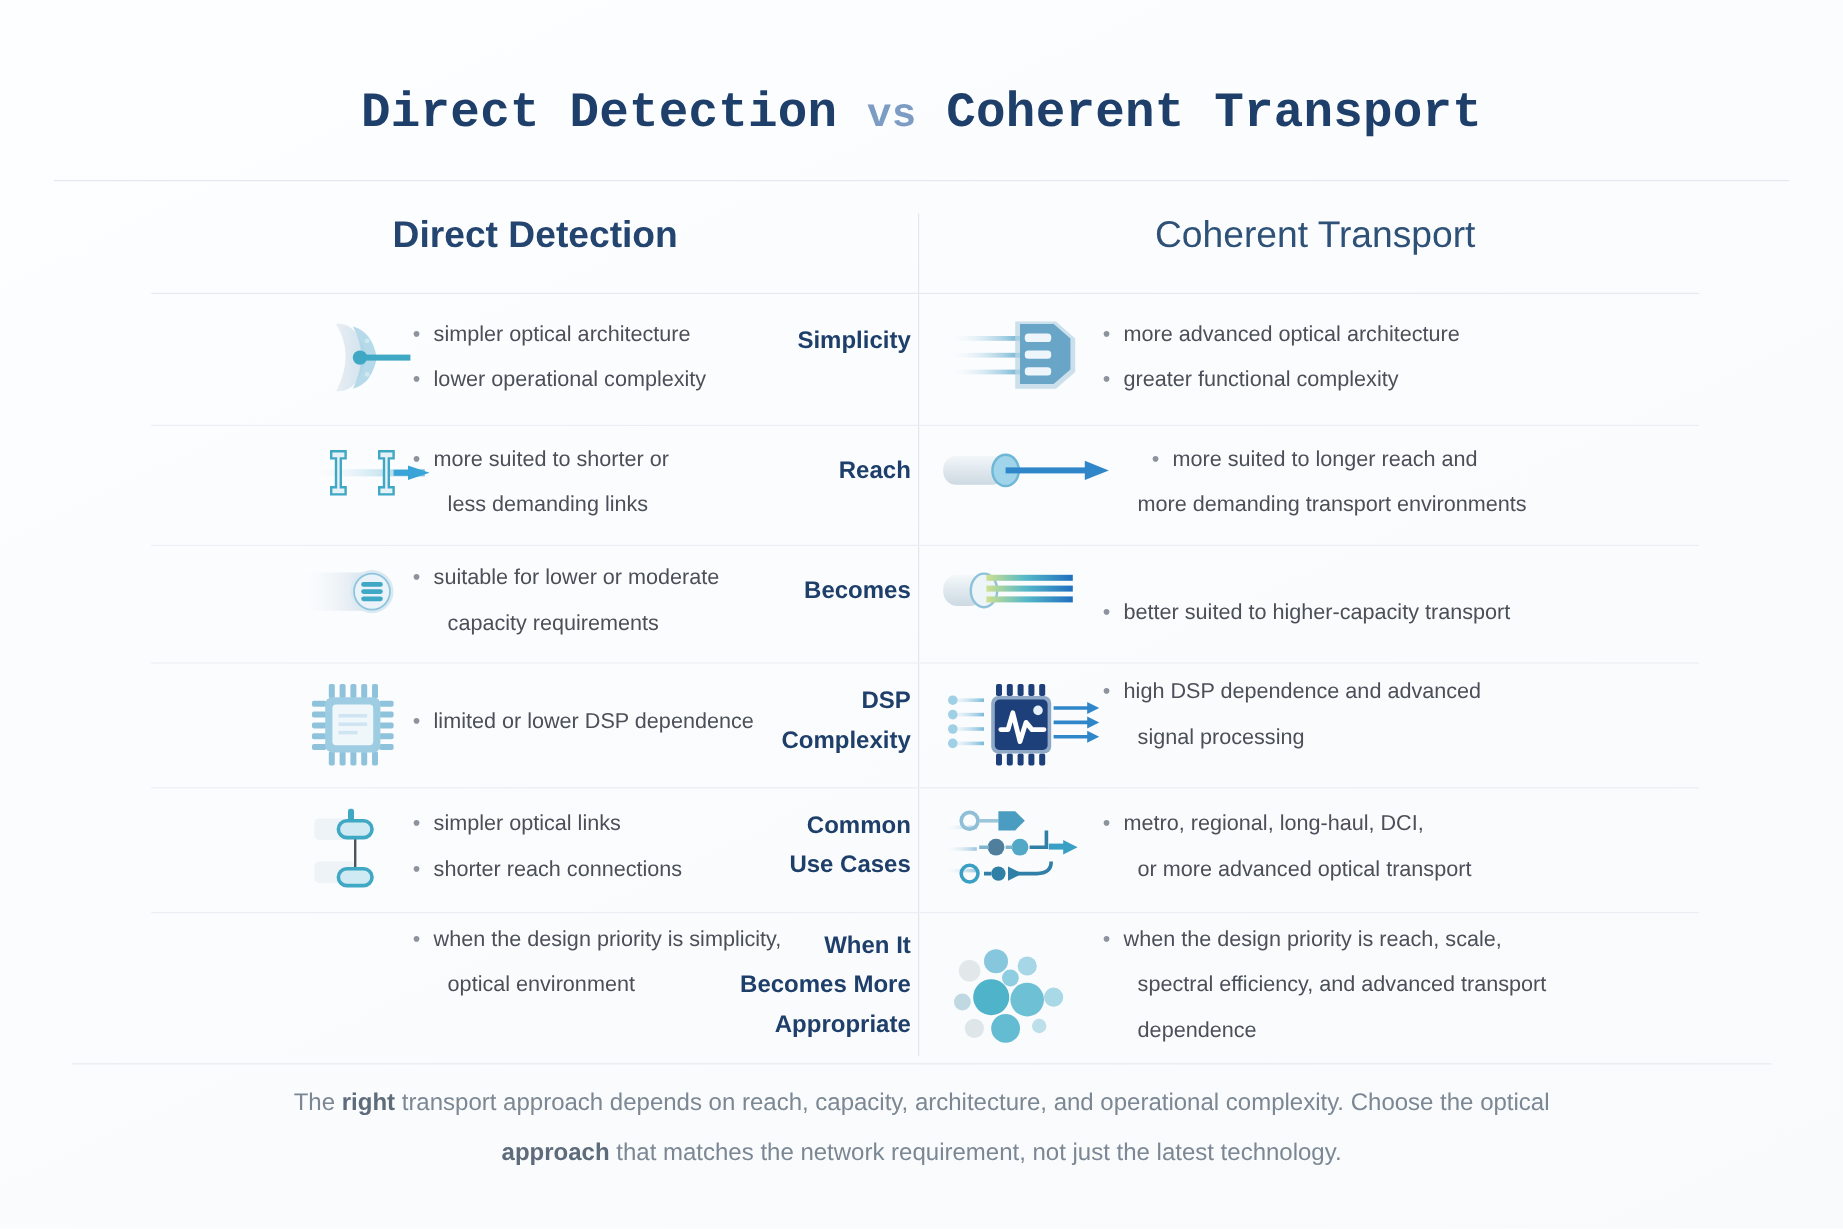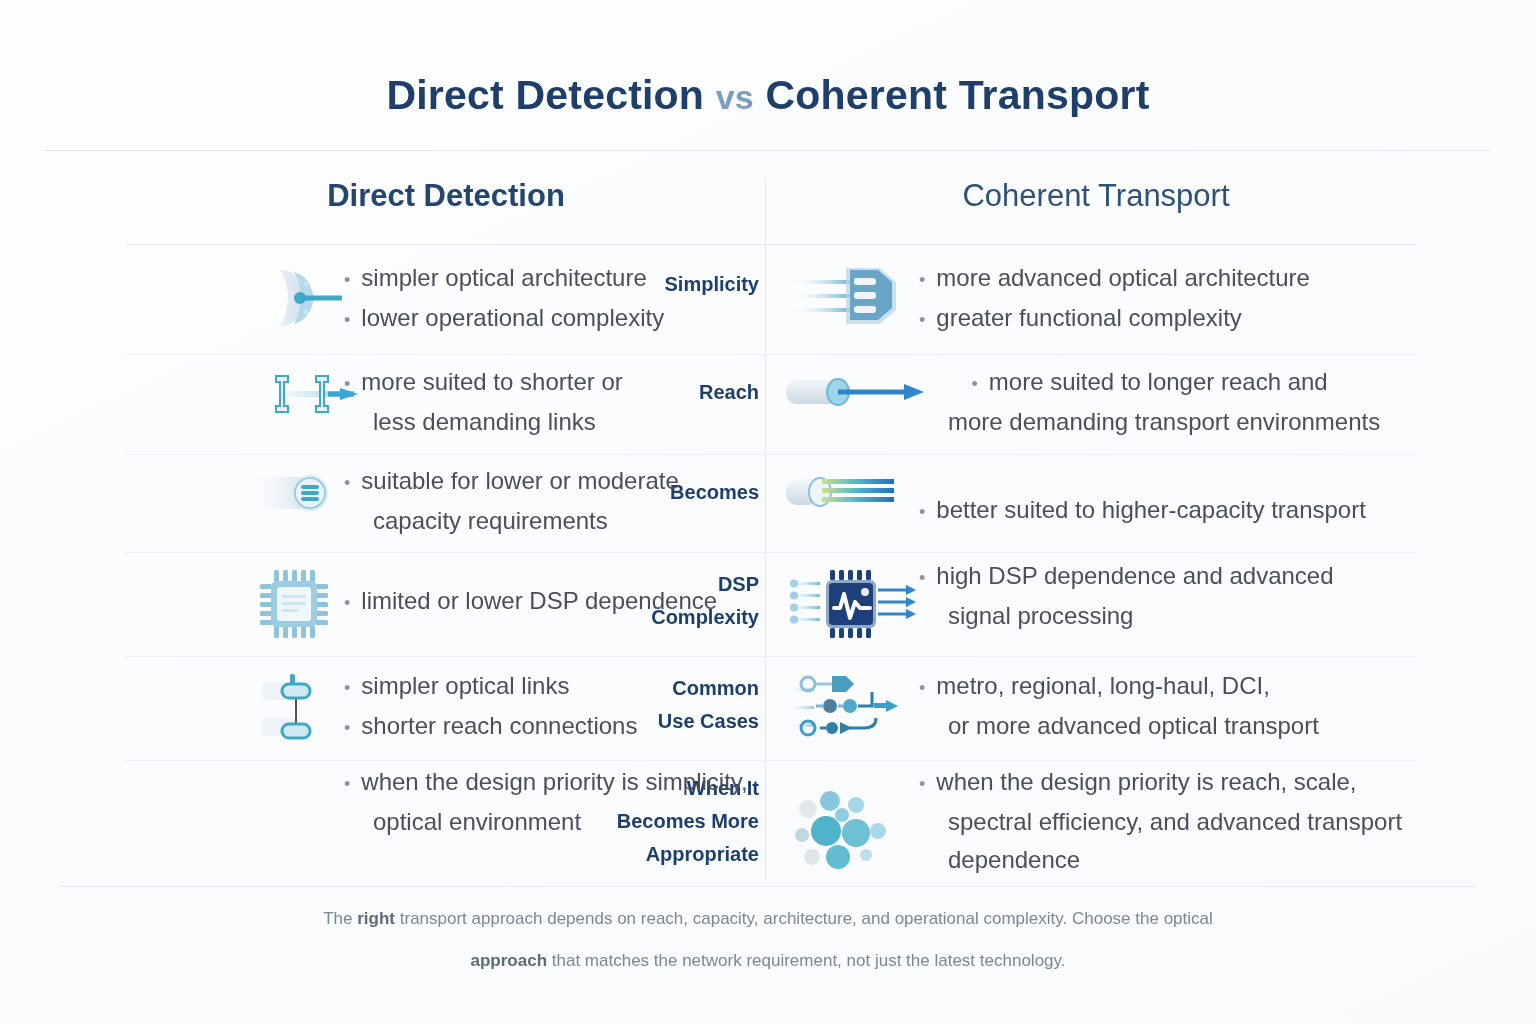--- a/index.html
+++ b/index.html
@@ -13,21 +13,21 @@
     position:relative;width:1536px;height:1024px;
     background:linear-gradient(155deg,#fdfeff 0%,#fbfcfe 40%,#f8fafc 100%);
     box-sizing:border-box;
   }
   
   .title-wrap{
     position:absolute;left:0;top:72px;width:1536px;text-align:center;
   }
   .title{
     font-size:41px;font-weight:bold;color:#1f3f6b;letter-spacing:.2px;
-    font-family:Liberation Sans, sans-serif;
+    font-family:Liberation Mono, monospace;
   }
   .title .vs{color:#7d9cc4;font-weight:bold;font-size:34px;}
   .title-rule{
     position:absolute;left:45px;top:150px;width:1446px;height:1px;
     background:#e3e8ee;
   }
   
   .col-headers{position:absolute;left:0;top:178px;width:1536px;height:64px;}
   .ch{position:absolute;top:0;font-size:31px;color:#24456f;}
   .ch-left{left:126px;width:640px;text-align:center;font-weight:bold;}
@@ -44,35 +44,35 @@
   .row-rule{position:absolute;left:126px;width:1290px;height:1px;background:#ebeef2;}
   .cell{position:absolute;top:0;height:100%;}
   .cell-left{left:0;width:639px;}
   .cell-right{left:640px;width:650px;}
   .label{
     position:absolute;right:0;top:0;width:215px;text-align:right;
     font-size:20px;font-weight:bold;color:#1f3f6b;line-height:33px;
     padding-right:6px;box-sizing:border-box;
   }
   .icon-box{position:absolute;width:96px;height:76px;}
-  .bullets{position:absolute;font-size:24px;color:#4a4f58;line-height:38px;}
+  .bullets{position:absolute;font-size:18px;color:#4a4f58;line-height:38px;}
   .bullets .b{display:block;white-space:nowrap;}
   .bullets .b:before{content:"\2022";color:#8d939c;font-size:18px;margin-right:11px;}
   .bullets .b .cont{display:block;margin-left:29px;}
   
   .cell-left .bullets{left:218px;}
   .cell-left .icon-box{left:128px;}
   
   .cell-right .bullets{left:153px;}
   .cell-right .icon-box{left:20px;}
   
   .footer-rule{position:absolute;left:60px;top:886px;width:1416px;height:1px;background:#e6eaef;}
   .footer{
     position:absolute;left:70px;top:898px;width:1396px;text-align:center;
-    font-size:17px;color:#7b8793;line-height:42px;
+    font-size:20px;color:#7b8793;line-height:42px;
   }
   .footer b{color:#5d6b7a;font-weight:bold;}
   svg{display:block;overflow:visible;}
 </style>
 </head>
 <body>
 
 <div class="canvas">
 
   <div class="title-wrap">

